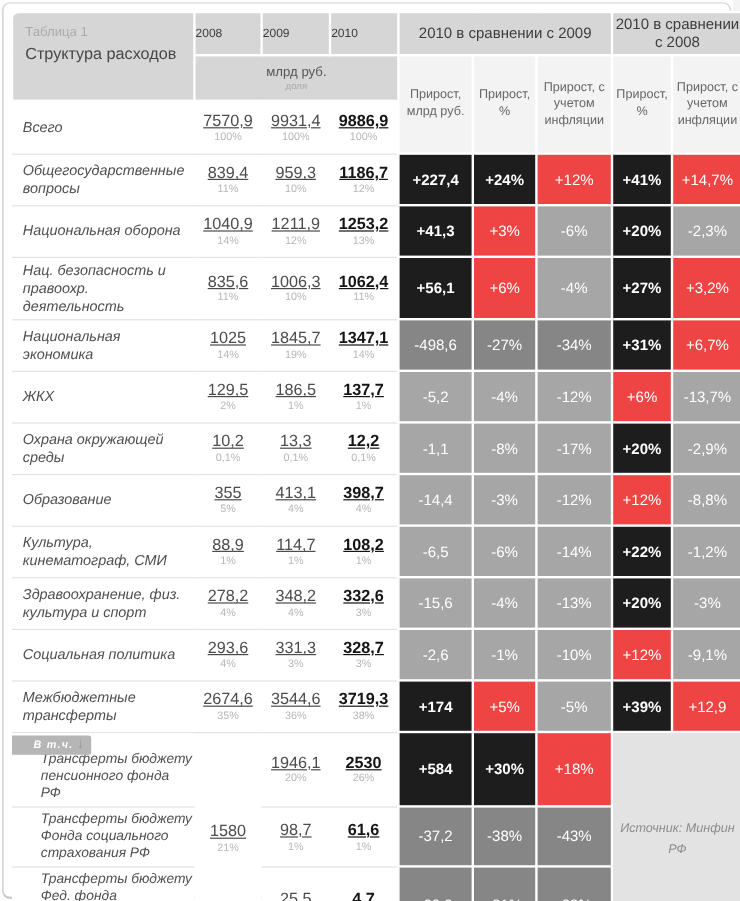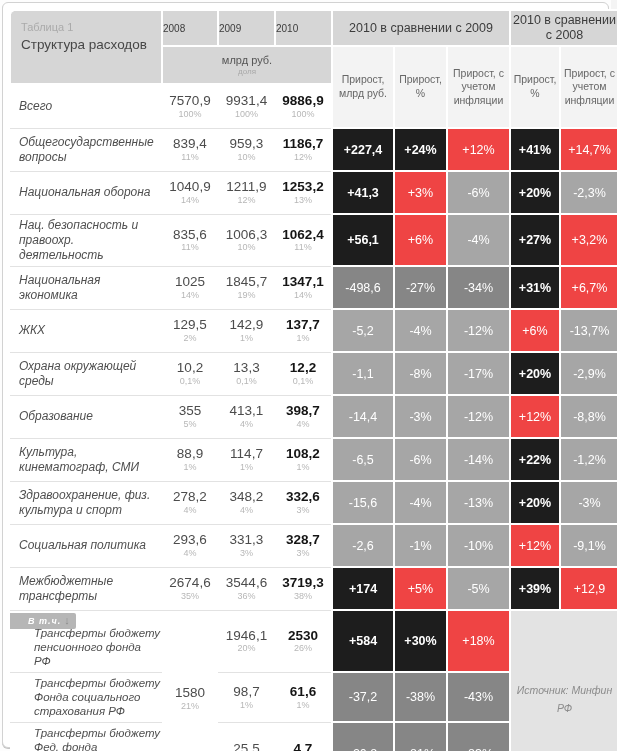--- a/index.html
+++ b/index.html
@@ -36,21 +36,21 @@
   tbody tr.sub { height:49px; }
 
   .lbl { background:#fff; border-top:1px solid #e2e2e2; font-size:12px; color:#4f4f4f;
          line-height:1.25; padding:3px 2px 3px 9px;font-style:italic; }
   tr.sub .lbl { padding-left:24px; font-size:11.5px; }
   .lbl.vt { position:relative; padding-top:15px; }
   thead .lbl { border-top:none; }
 
   .w { background:#fff; border-top:1px solid #e2e2e2; }
   .val { text-align:center; }
-  .val .v { display:block; font-size:13.5px; color:#4c4c4c; line-height:1.15; }
+  .val .v { display:block; font-size:13.5px; color:#4c4c4c; line-height:1.15;text-decoration:underline; }
   .val .s { display:block; font-size:9px; color:#b7b7b7; line-height:1.2; }
   .b2010 .v { font-weight:bold; color:#151515; }
   .mergedv { border-top:1px solid #e2e2e2; }
 
   
   .c { border:2px solid #fff; color:#fff; text-align:center; font-size:12.5px; }
   .t-b { background:#1d1d1d; font-weight:bold; }
   .t-d { background:#868686; }
   .t-m { background:#a6a6a6; }
   .t-l { background:#ef4444; }
@@ -204,21 +204,21 @@
             <td class="c t-b">+31%</td>
             <td class="c t-l">+6,7%</td>
           </tr>
           <tr>
             <td class="lbl"><span>ЖКХ</span></td>
             <td class="w val">
               <span class="v">129,5</span>
               <span class="s">2%</span>
             </td>
             <td class="w val">
-              <span class="v">142,9</span>
+              <span class="v">186,5</span>
               <span class="s">1%</span>
             </td>
             <td class="w val b2010">
               <span class="v">137,7</span>
               <span class="s">1%</span>
             </td>
             <td class="c t-m">-5,2</td>
             <td class="c t-m">-4%</td>
             <td class="c t-m">-12%</td>
             <td class="c t-l">+6%</td>

